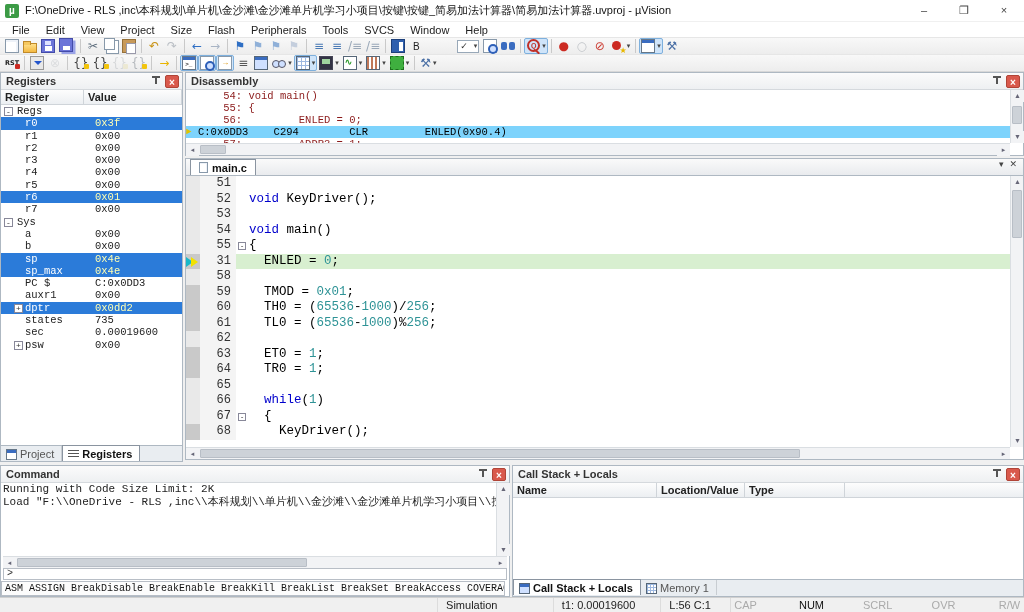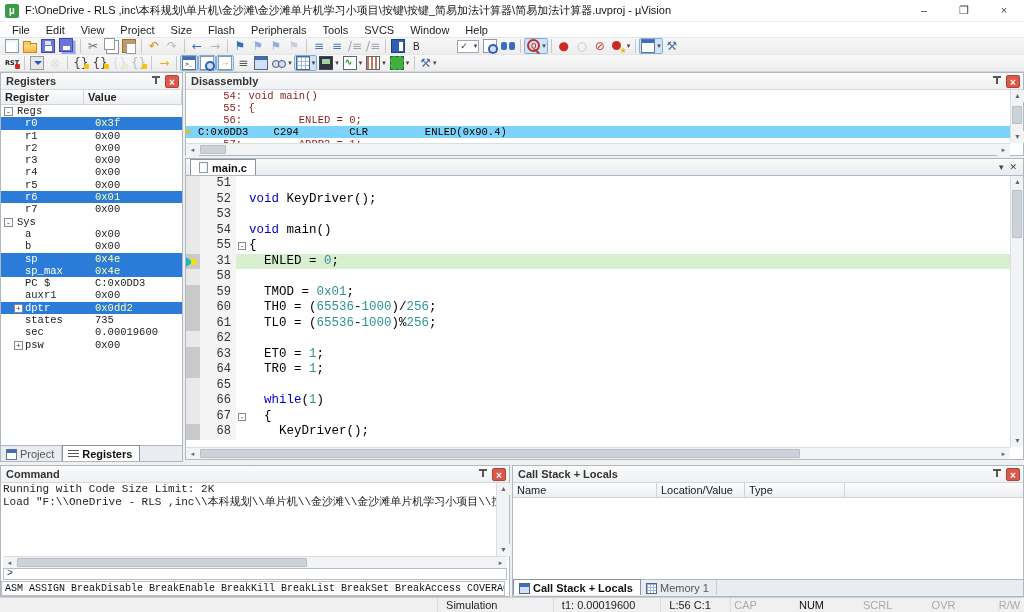--- a/index.html
+++ b/index.html
@@ -130,21 +130,21 @@
   .dgut{position:absolute;left:0;top:17px;bottom:12px;width:9px;background:#e9e9e9;border-right:1px solid #d5d5d5;}
 
   
   .vsb{position:absolute;width:13px;background:#f2f3f5;border-left:1px solid #dadee2;}
   .hsb{position:absolute;height:12px;background:#f2f3f5;border-top:1px solid #dadee2;}
   .sbtn{position:absolute;width:13px;height:12px;color:#667;font-size:7px;text-align:center;line-height:12px;background:#f2f3f5;}
   .thumb{position:absolute;background:#cdd2d8;border:1px solid #b8bec6;border-radius:1px;}
 
   
   #edtabs{position:absolute;left:185px;top:158px;width:839px;height:18px;background:linear-gradient(#fafafa,#e9ebee);
-          border:1px solid #aeb8c2;display:flex;align-items:flex-end;padding-left:4px;}
+          border:1px solid #aeb8c2;display:flex;align-items:flex-start;padding-left:4px;}
   .etab{display:flex;align-items:center;gap:4px;background:#fff;border:1px solid #8a94a0;border-bottom:none;
         height:16px;padding:0 8px;font-weight:bold;color:#111;}
   .edocicon{width:9px;height:11px;background:#fff;border:1px solid #8899aa;box-shadow:inset -1px 1px 0 #eef2f8;}
   .etabctl{margin-left:auto;display:flex;gap:6px;padding:0 6px 3px 0;color:#444;}
   .etabctl span{font-size:9px;}
   #editor{position:absolute;left:185px;top:176px;width:839px;height:284px;background:#fff;border:1px solid #aeb8c2;border-top:none;overflow:hidden;}
   .eline{display:flex;height:15.5px;line-height:15.5px;font-family:"Liberation Mono",monospace;font-size:12.5px;}
   .bcell{width:14px;background:#e9e9e9;position:relative;flex:none;}
   .bcell .blk{position:absolute;inset:0;background:#c9c9c9;}
   .ncell{width:36px;flex:none;text-align:right;padding-right:5px;color:#333;background:#f4f4f4;font-size:12px;}
@@ -162,21 +162,21 @@
   
   #cmdout{position:absolute;left:2px;right:13px;top:17px;bottom:40px;background:#fff;overflow:hidden;
           font-family:"Liberation Mono",monospace;font-size:11px;}
   #cmdout div{height:13px;line-height:13px;white-space:pre;}
   #cmdprompt{position:absolute;left:2px;right:2px;bottom:16px;height:12px;border:1px solid #b8bec6;background:#fff;
              font-family:"Liberation Mono",monospace;font-size:10px;line-height:10px;padding-left:3px;color:#333;}
   #cmdlist{position:absolute;left:0px;right:4px;bottom:0;height:15px;border:1px solid #b8bec6;background:#fcfcfc;
            font-family:"Liberation Mono",monospace;font-size:10px;line-height:13px;padding-left:3px;color:#111;white-space:nowrap;overflow:hidden;}
 
   
-  #cstack .colhead>div{font-weight:normal;}
+  #cstack .colhead>div{font-weight:bold;}
   #csbody{position:absolute;left:0;right:0;top:32px;bottom:17px;background:#fff;}
 
   
   #statusbar{position:absolute;left:0;top:597px;width:1024px;height:15px;background:#f0f0f0;border-top:1px solid #d0d0d0;
              display:flex;align-items:center;color:#222;}
   .scell{padding:0 8px;border-right:1px solid #dcdcdc;height:15px;line-height:14px;}
   .stog{width:29px;text-align:center;color:#aaa;height:15px;line-height:14px;}
   .stog.on{color:#111;}
 </style>
 </head>

